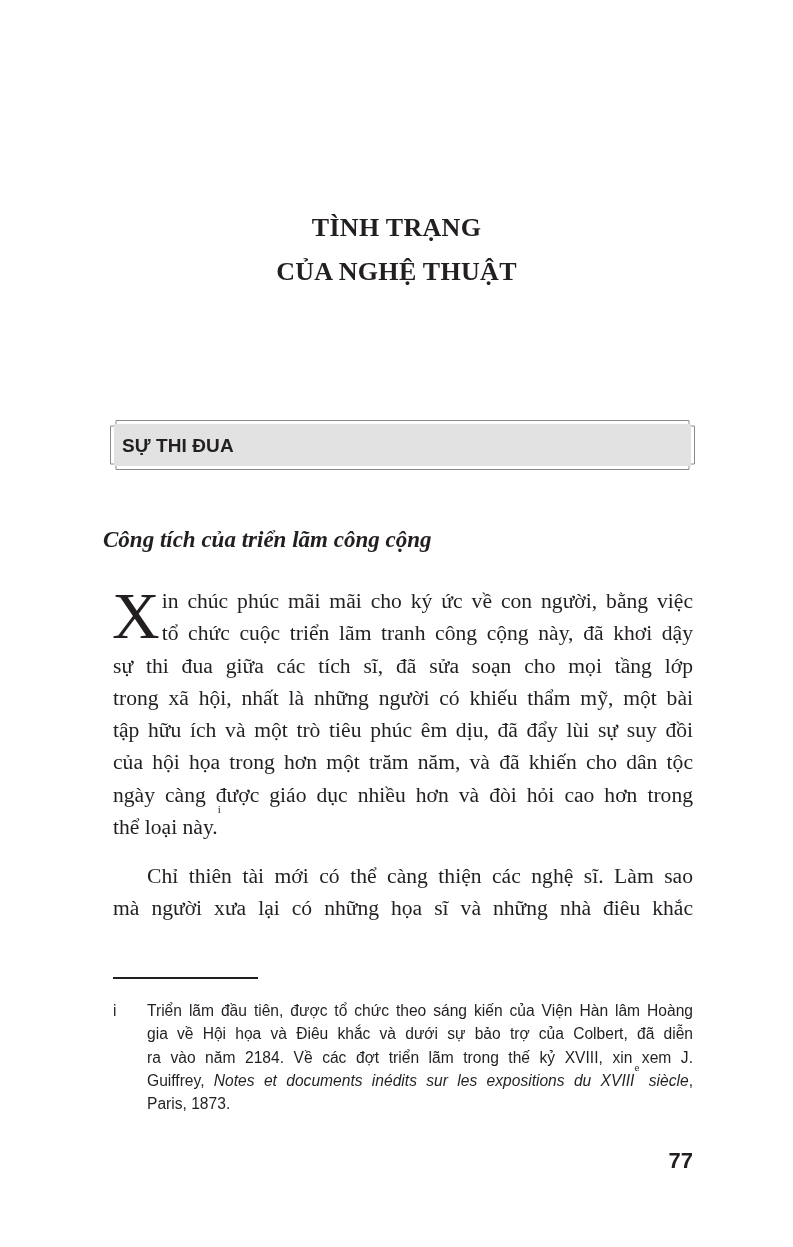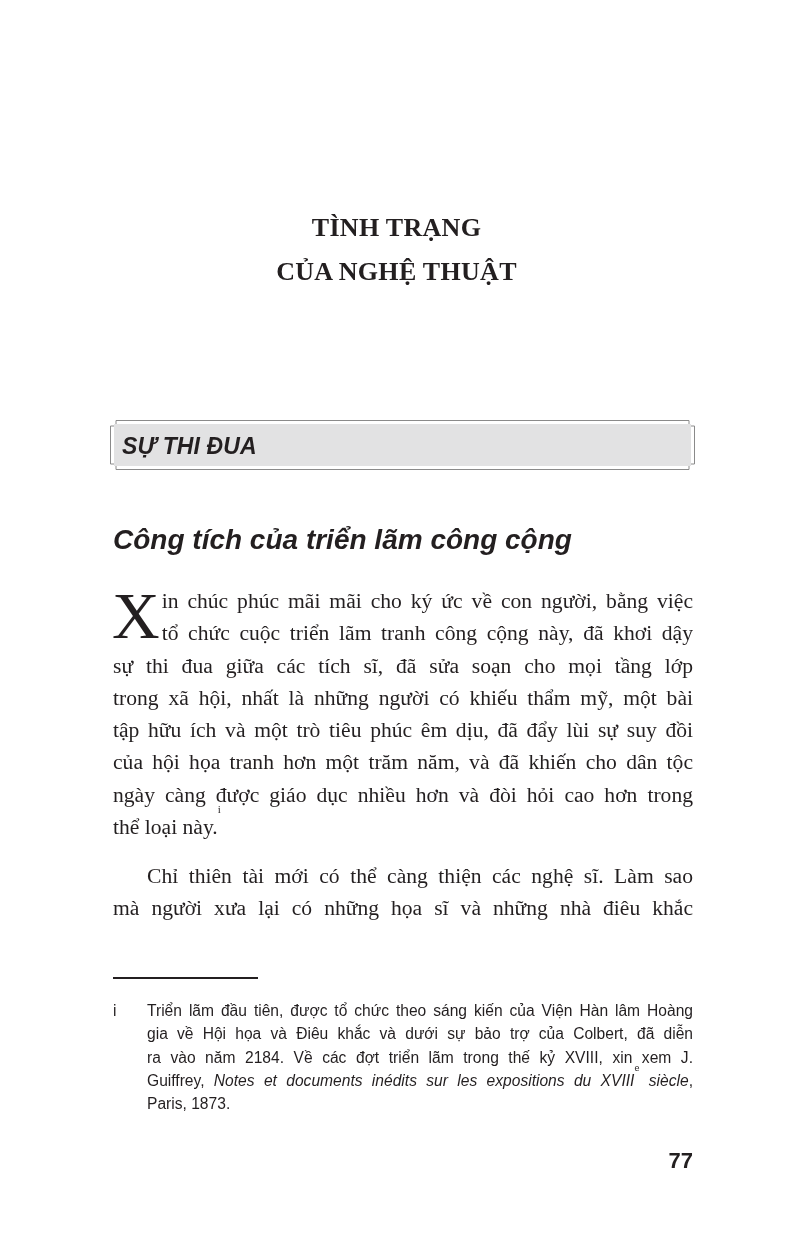--- a/index.html
+++ b/index.html
@@ -47,35 +47,34 @@
     .section-box svg {
       position: absolute;
       left: 0; top: 0;
     }
     .section-label {
       position: absolute;
       left: 12px;
       top: 13px;
       font-family: "Liberation Sans", "DejaVu Sans", sans-serif;
       font-weight: bold;
+      font-size: 19px;
+      line-height: 26px;
+      color: #231f20;
+      letter-spacing: 0.1px;
+    }
+
+    .subheading {
+      position: absolute;
+      left: 103px;
+      top: 526px;
+      font-family: Liberation Serif, serif;
+      font-weight: bold;
+      font-style: italic;
       font-size: 23px;
-      line-height: 26px;
-      color: #231f20;
-      letter-spacing: 0.1px;
-      font-style: italic;
-    }
-
-    .subheading {
-      position: absolute;
-      left: 113px;
-      top: 526px;
-      font-family: Liberation Sans, sans-serif;
-      font-weight: bold;
-      font-style: italic;
-      font-size: 28px;
       line-height: 28px;
       color: #231f20;
     }
 
     .body-text {
       position: absolute;
       left: 113px;
       width: 580px;
       font-family: "Liberation Serif", "DejaVu Serif", serif;
       font-size: 21.6px;
@@ -181,21 +180,21 @@
 
   <div class="subheading">Công tích của triển lãm công cộng</div>
 
   <div class="body-text para1">
     <span class="drop-cap">X</span>
     <span class="line">in chúc phúc mãi mãi cho ký ức về con người, bằng việc</span>
     <span class="line">tổ chức cuộc triển lãm tranh công cộng này, đã khơi dậy</span>
     <span class="line">sự thi đua giữa các tích sĩ, đã sửa soạn cho mọi tầng lớp</span>
     <span class="line">trong xã hội, nhất là những người có khiếu thẩm mỹ, một bài</span>
     <span class="line">tập hữu ích và một trò tiêu phúc êm dịu, đã đẩy lùi sự suy đồi</span>
-    <span class="line">của hội họa tranh hơn một trăm năm, và đã khiến cho dân tộc</span>
+    <span class="line">của hội họa trong hơn một trăm năm, và đã khiến cho dân tộc</span>
     <span class="line">ngày càng được giáo dục nhiều hơn và đòi hỏi cao hơn trong</span>
     <span class="line last"><span>thể loại này.</span><sup class="fn-ref">i</sup></span>
   </div>
 
   <div class="body-text para2">
     <span class="line">Chỉ thiên tài mới có thể càng thiện các nghệ sĩ. Làm sao</span>
     <span class="line" style="text-indent:0;">mà người xưa lại có những họa sĩ và những nhà điêu khắc</span>
   </div>
 
   <div class="footnote-rule"></div>

